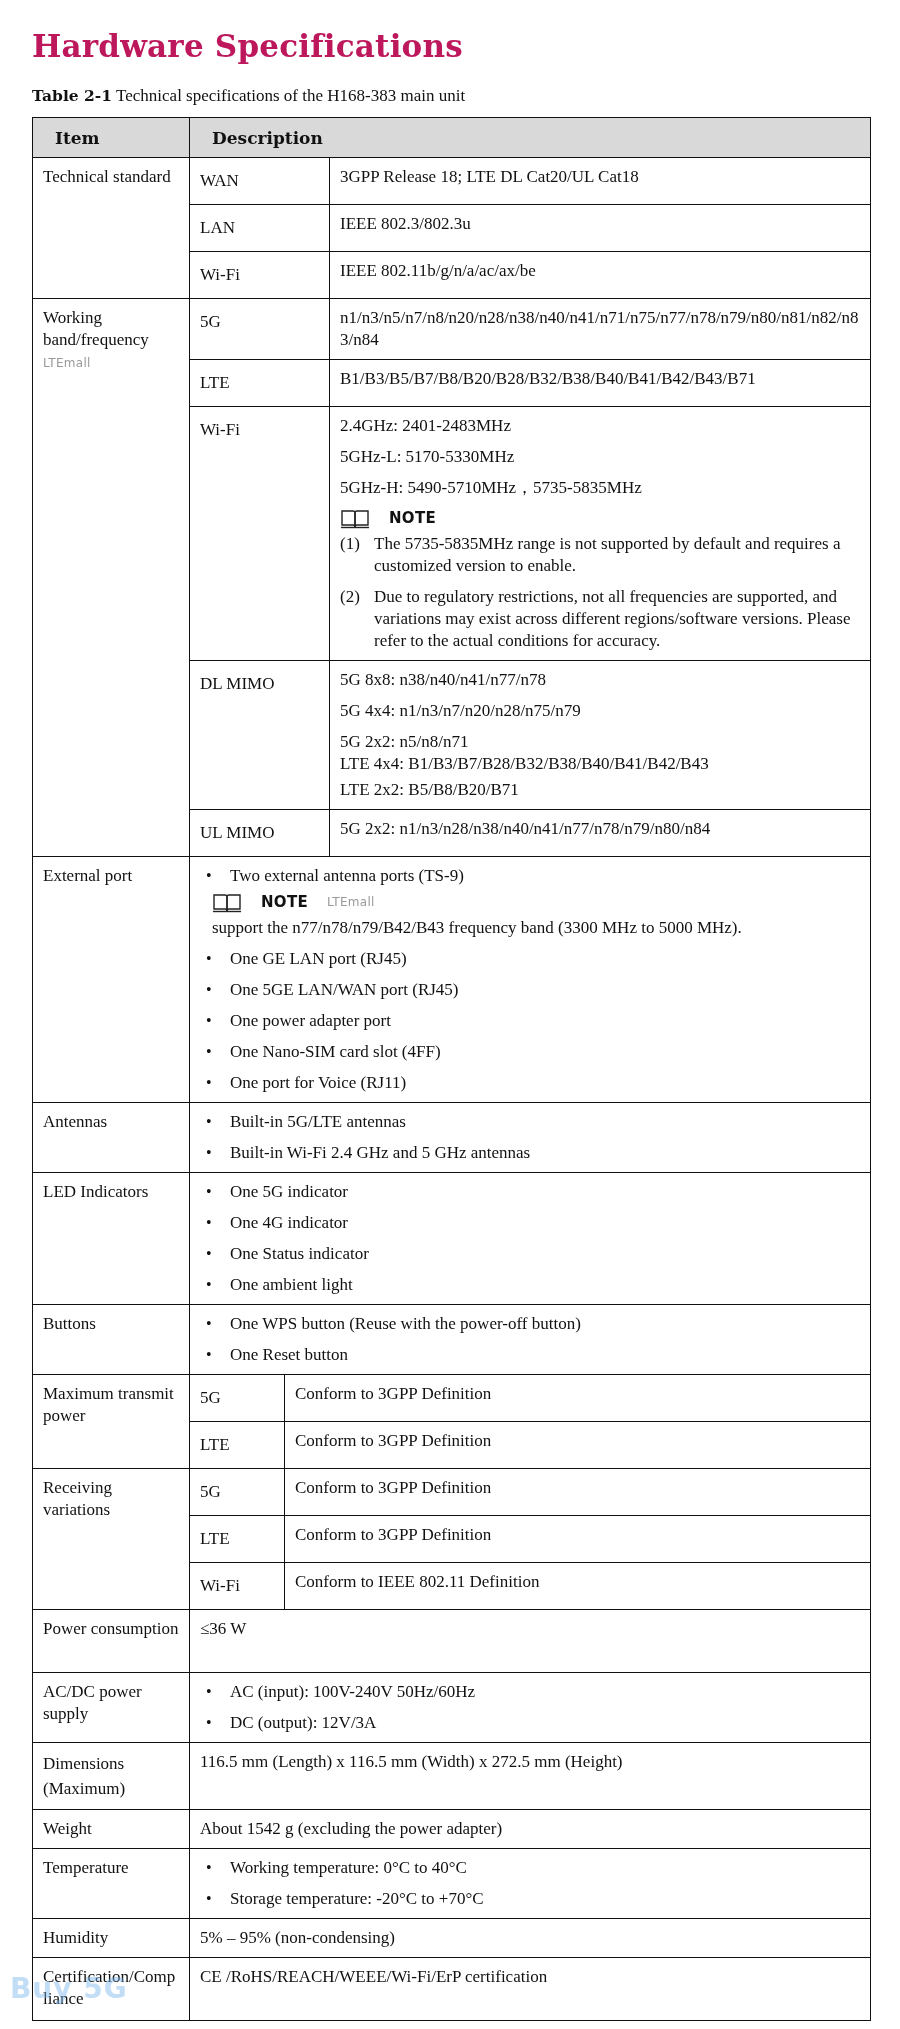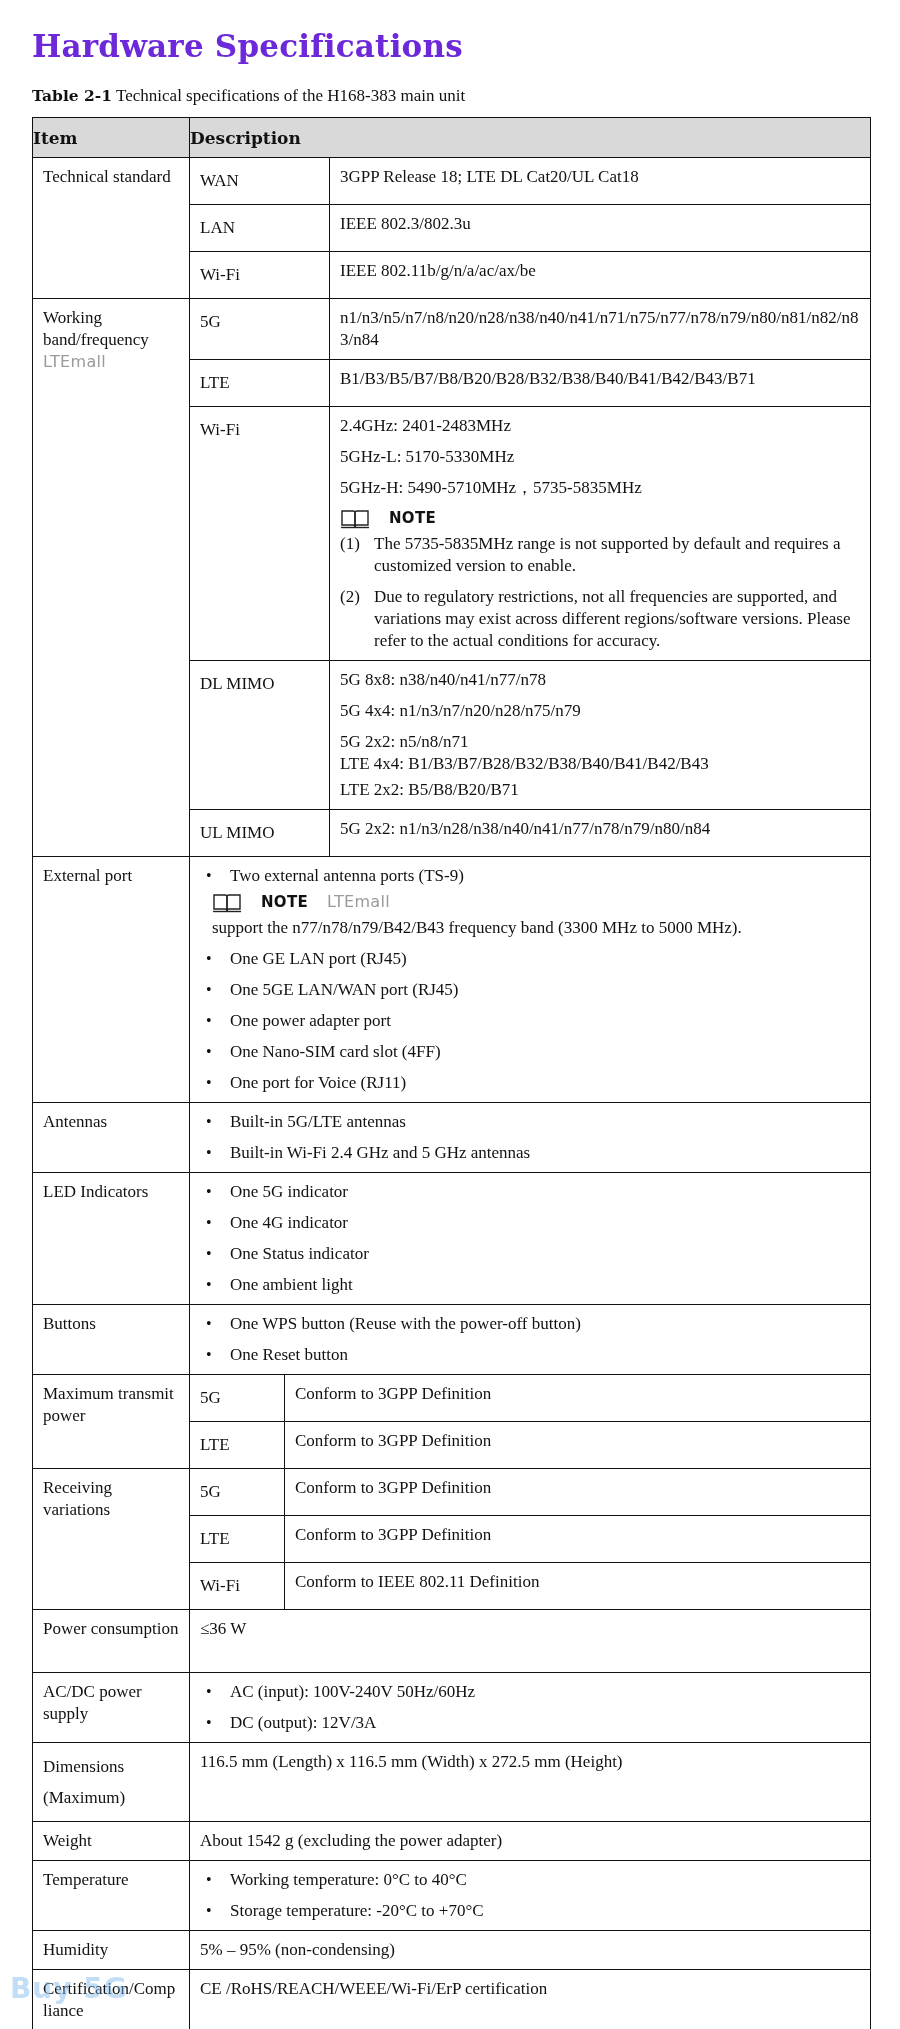--- a/index.html
+++ b/index.html
@@ -1,37 +1,37 @@
 <!DOCTYPE html>
 <html><head>
 <meta charset="utf-8">
 <style>
   html, body { margin: 0; padding: 0; background: #ffffff; }
   body { width: 900px; height: 2029px; position: relative; overflow: hidden;
          font-family: "Liberation Serif", "DejaVu Serif", serif; color: #111; }
   .title { position: absolute; left: 32px; top: 28px; margin: 0;
-           font-family: "DejaVu Serif", serif; font-weight: bold; font-size: 31px; letter-spacing: 0.2px; color: #6d28d9; }
+           font-family: "DejaVu Serif", serif; font-weight: bold; font-size: 31px; letter-spacing: 0.2px; color: #be185d; }
   .caption { position: absolute; left: 32px; top: 86px; font-size: 17px; }
   .caption b { font-family: "DejaVu Serif", serif; font-size: 15.5px; }
   table.spec { position: absolute; left: 32px; top: 117px; width: 839px; border-collapse: collapse;
                font-size: 17px; line-height: 22px; }
   table.spec td, table.spec th { border: 1.5px solid #111; vertical-align: top; padding: 0; }
   table.spec th { background: #d9d9d9; text-align: left; font-family: "DejaVu Serif", serif;
-                  font-size: 17px; font-weight: bold; height: 39px; padding: 0 0; vertical-align: middle; }
+                  font-size: 17px; font-weight: bold; height: 39px; padding: 0 22px; vertical-align: middle; }
   .c-item { width: 136px; padding: 8px 10px 8px 10px !important; margin-left: 32px; }
   .c-sub { padding: 12px 10px !important; }
   .c-val { padding: 8px 10px !important; }
   .line { display: block; min-height: 22px; }
   ul.bul { margin: 0; padding: 0; list-style: none; }
   ul.bul li { position: relative; padding-left: 30px; margin: 0 0 9px 0; }
   ul.bul li:last-child { margin-bottom: 0; }
   ul.bul li::before { content: "\2022"; position: absolute; left: 6px; top: 0; font-size: 16px; }
   .note-head { display: flex; align-items: flex-end; gap: 19px; margin: 8px 0 4px 0; }
   .note-head .nt { font-family: "DejaVu Sans", sans-serif; font-weight: bold; font-size: 15px; letter-spacing: 0.3px; }
-  .wm { font-family: "DejaVu Sans", sans-serif; color: #9a9a9a; font-size: 16px; letter-spacing: 0.3px; }
+  .wm { font-family: "DejaVu Sans", sans-serif; color: #9a9a9a; font-size: 12px; letter-spacing: 0.3px; }
   ol.notes { margin: 0; padding: 0; list-style: none; }
   ol.notes li { display: flex; margin-bottom: 9px; }
   ol.notes li:last-child { margin-bottom: 0; }
   ol.notes .n { width: 34px; flex: none; }
   .book { display: inline-block; width: 30px; height: 20px; }
   .buy5g { position: absolute; left: 10px; top: 1972px; font-family: "DejaVu Sans", sans-serif;
            font-weight: bold; font-size: 28px; color: rgba(120,180,235,0.45); letter-spacing: 1px; }
   .indent { padding-left: 12px; }
 </style>
 </head>
@@ -214,21 +214,21 @@
     <td class="c-item">AC/DC power supply</td>
     <td class="c-val" colspan="3">
       <ul class="bul">
         <li>AC (input): 100V-240V 50Hz/60Hz</li>
         <li>DC (output): 12V/3A</li>
       </ul>
     </td>
   </tr>
 
   <tr>
-    <td class="c-item" style="line-height:31px">Dimensions (Maximum)</td>
+    <td class="c-item" style="line-height:25px">Dimensions (Maximum)</td>
     <td class="c-val" colspan="3">116.5 mm (Length) x 116.5 mm (Width) x 272.5 mm (Height)</td>
   </tr>
 
   <tr>
     <td class="c-item">Weight</td>
     <td class="c-val" colspan="3">About 1542 g (excluding the power adapter)</td>
   </tr>
 
   <tr>
     <td class="c-item">Temperature</td>

